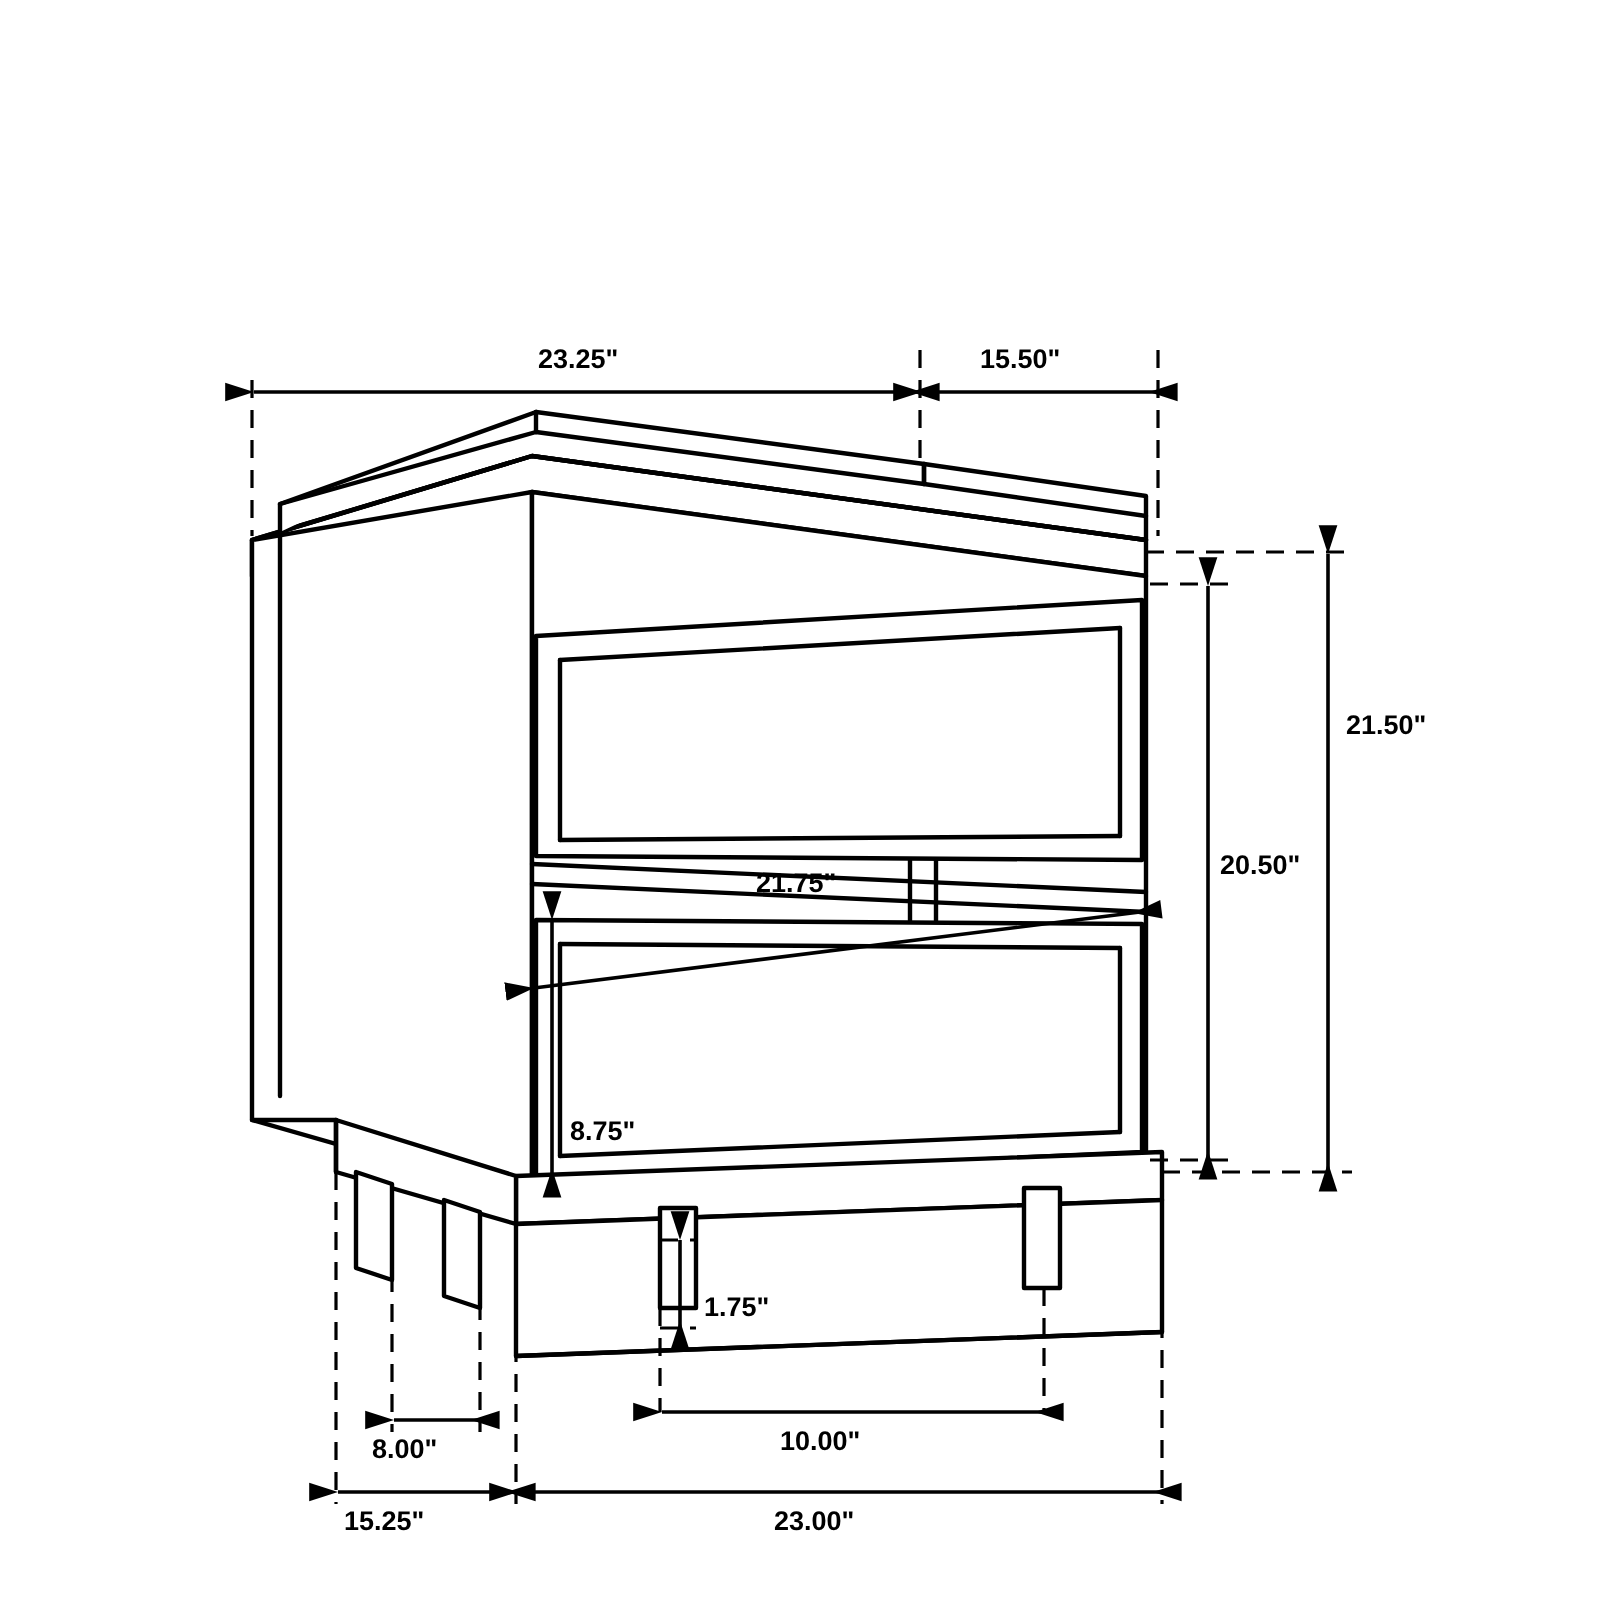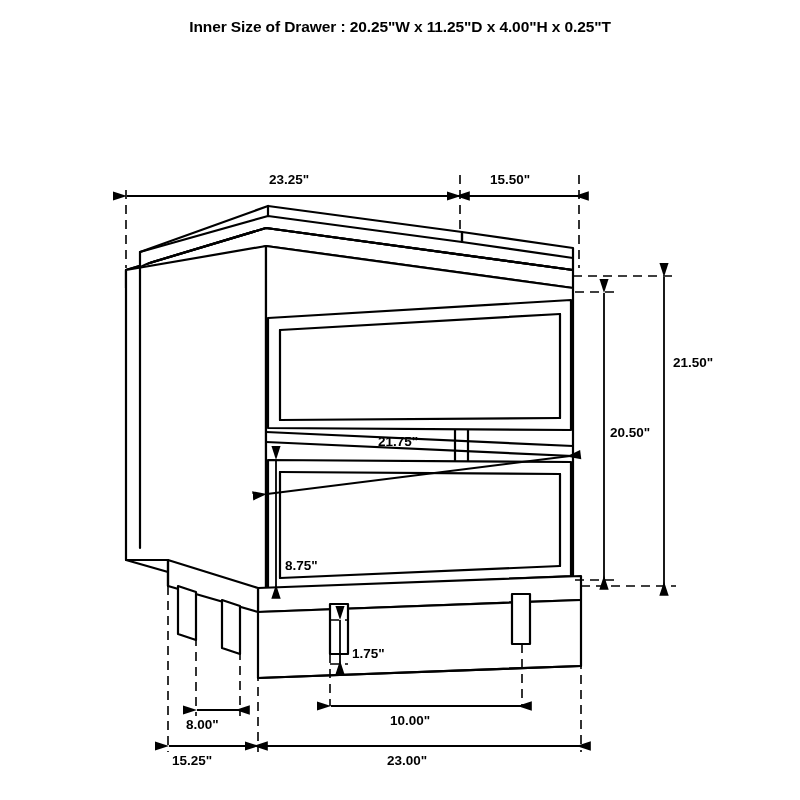--- a/index.html
+++ b/index.html
@@ -42,21 +42,20 @@
     font-size: 13.5px;
     font-weight: bold;
     white-space: nowrap;
   }
 </style>
 </head>
 <body>
 
 <div id="stage">
 
-  <div class="title">Inner Size of Drawer : 20.25"W x 11.25"D x 4.00"H x 0.25"T</div>
 
   <svg class="drawing" viewBox="0 0 800 800">
     <defs>
       <marker id="arrS" markerWidth="10" markerHeight="10" refX="8" refY="3.2" orient="auto" markerUnits="strokeWidth">
         <path d="M8,3.2 L0,0.6 L0,5.8 z" fill="#000"></path>
       </marker>
       <marker id="arrE" markerWidth="10" markerHeight="10" refX="2" refY="3.2" orient="auto" markerUnits="strokeWidth">
         <path d="M0,3.2 L8,0.6 L8,5.8 z" fill="#000"></path>
       </marker>
     </defs>

